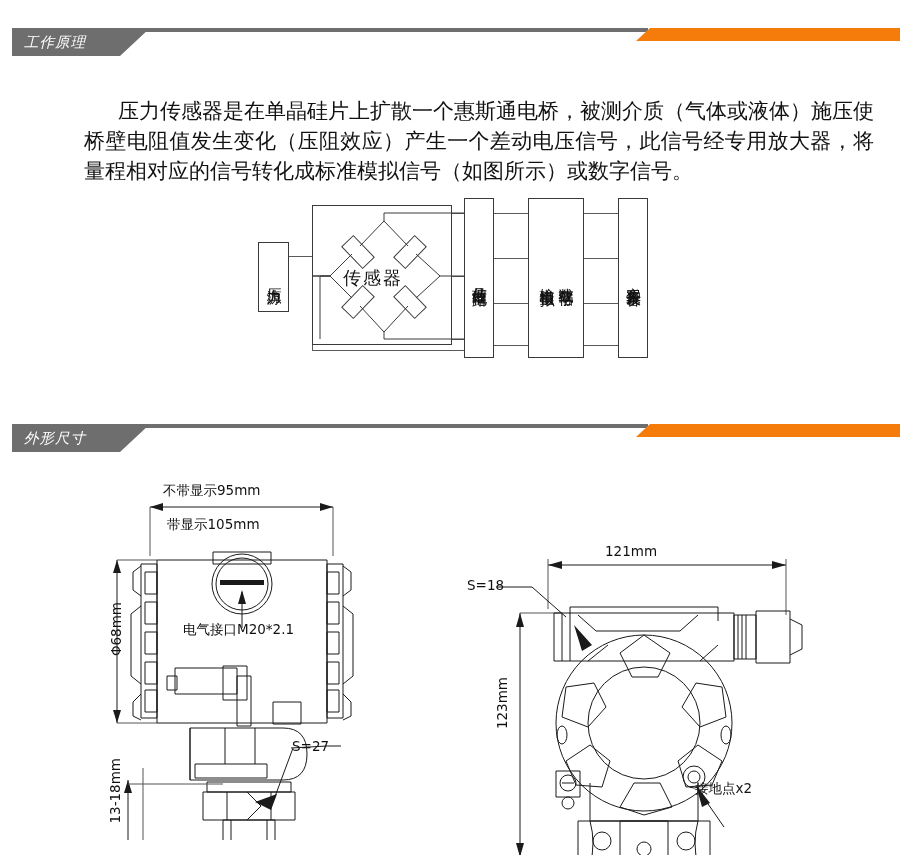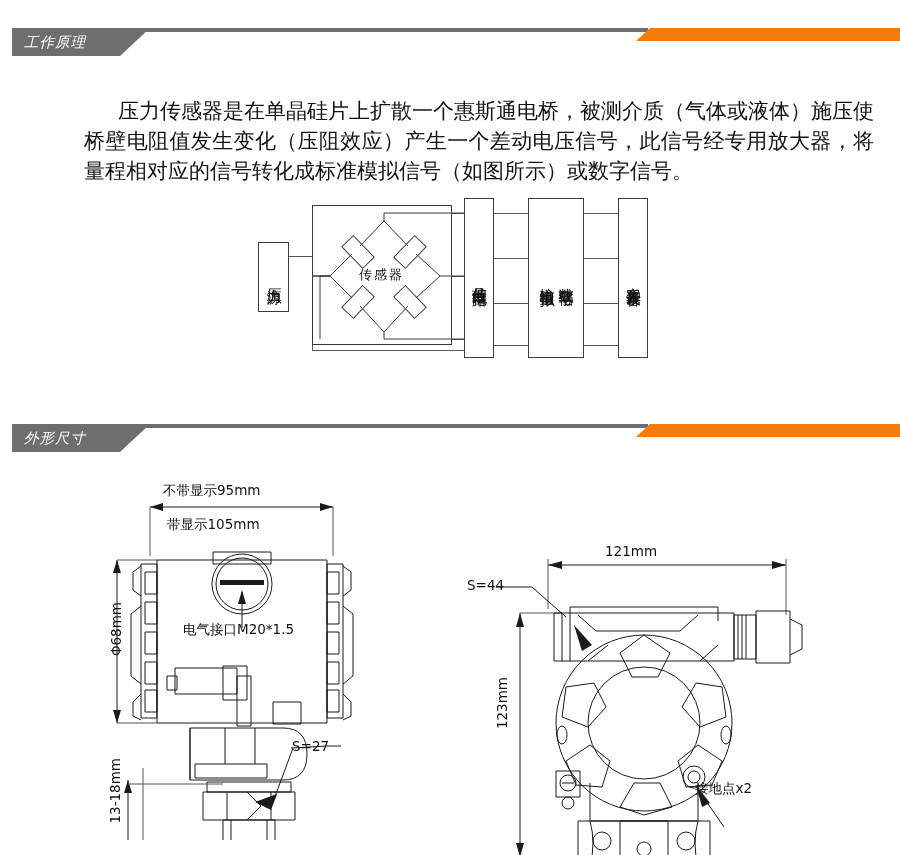--- a/index.html
+++ b/index.html
@@ -126,26 +126,25 @@
     position: absolute;
     border: 1px solid #3a3a3a;
     box-sizing: border-box;
     background: #fff;
     z-index: 2;
   }
   .bridge-svg { position: absolute; z-index: 3; }
   .sensor-label {
     position: absolute;
     z-index: 4;
-    font-size: 13px;
+    font-size: 18px;
     letter-spacing: 2px;
     color: #111;
     background: transparent;
     white-space: nowrap;
-    margin-left: 16px;
   }
   .twocol {
     position: absolute;
     border: 1px solid #3a3a3a;
     box-sizing: border-box;
     background: #fff;
     display: flex;
     flex-direction: row-reverse;
     align-items: center;
     justify-content: center;
@@ -263,21 +262,21 @@
     <span class="label-text">外形尺寸</span>
   </div>
   <div class="slant" style="left:108px;"></div>
 </div>
 
 <div class="drawing" style="left:95px; top:480px; width:290px; height:360px;">
 
   <span class="dimtext" style="left:68px; top:2px;">不带显示95mm</span>
   <span class="dimtext" style="left:72px; top:36px;">带显示105mm</span>
   <span class="dimtext vert" style="left:13px; top:122px;">Φ68mm</span>
-  <span class="dimtext" style="left:88px; top:141px;">电气接口M20*1.5</span>
+  <span class="dimtext" style="left:88px; top:141px;">电气接口M20*2.1</span>
   <span class="dimtext" style="left:197px; top:258px;">S=27</span>
   <span class="dimtext vert" style="left:12px; top:278px;">13-18mm</span>
 
   <svg width="290" height="360" viewBox="0 0 290 360" style="position:absolute; left:0; top:0;">
     <g stroke="#1a1a1a" stroke-width="1" fill="none" stroke-linejoin="round">
 
       <line x1="55" y1="27" x2="238" y2="27"></line>
       <polygon points="55,27 68,23 68,31" fill="#1a1a1a" stroke="none"></polygon>
       <polygon points="238,27 225,23 225,31" fill="#1a1a1a" stroke="none"></polygon>
 
@@ -358,21 +357,21 @@
       <line x1="33" y1="304" x2="128" y2="304" stroke="#555"></line>
       <line x1="33" y1="372" x2="128" y2="372" stroke="#555"></line>
       <line x1="48" y1="288" x2="48" y2="380" stroke="#555"></line>
     </g>
   </svg>
 </div>
 
 <div class="drawing" style="left:470px; top:490px; width:350px; height:350px;margin-top:45px;">
 
   <span class="dimtext" style="left:135px; top:8px;">121mm</span>
-  <span class="dimtext" style="left:-3px; top:42px;">S=44</span>
+  <span class="dimtext" style="left:-3px; top:42px;">S=18</span>
   <span class="dimtext vert" style="left:24px; top:142px;">123mm</span>
   <span class="dimtext" style="left:225px; top:245px;">接地点x2</span>
 
   <svg width="350" height="350" viewBox="0 0 350 350" style="position:absolute; left:0; top:0;">
     <g stroke="#1a1a1a" stroke-width="1" fill="none" stroke-linejoin="round">
 
       <line x1="78" y1="30" x2="316" y2="30"></line>
       <polygon points="78,30 92,26 92,34" fill="#1a1a1a" stroke="none"></polygon>
       <polygon points="316,30 302,26 302,34" fill="#1a1a1a" stroke="none"></polygon>
       <line x1="78" y1="24" x2="78" y2="74" stroke="#555"></line>

